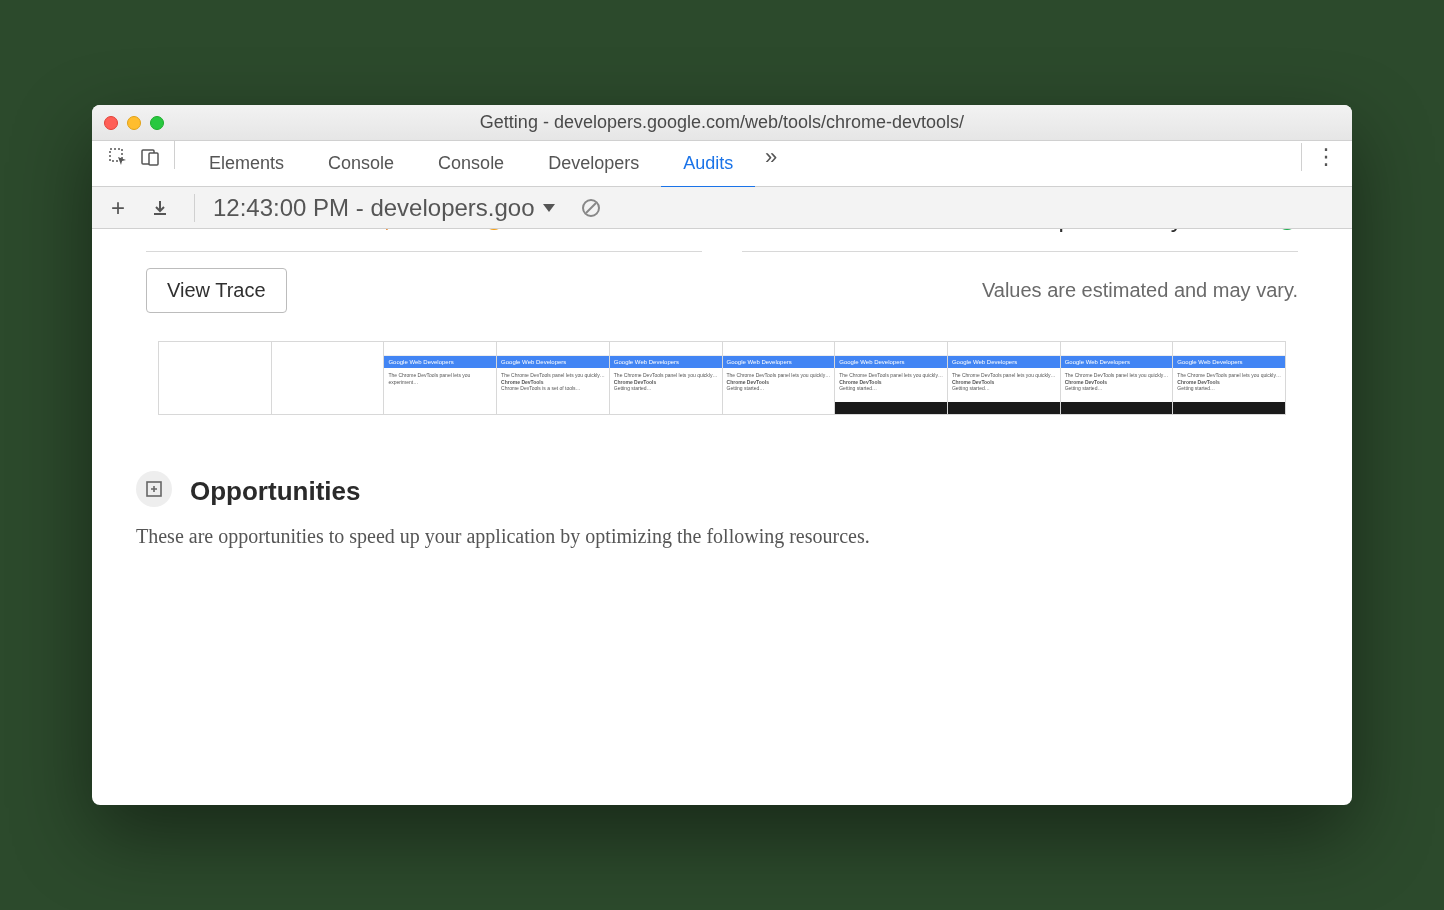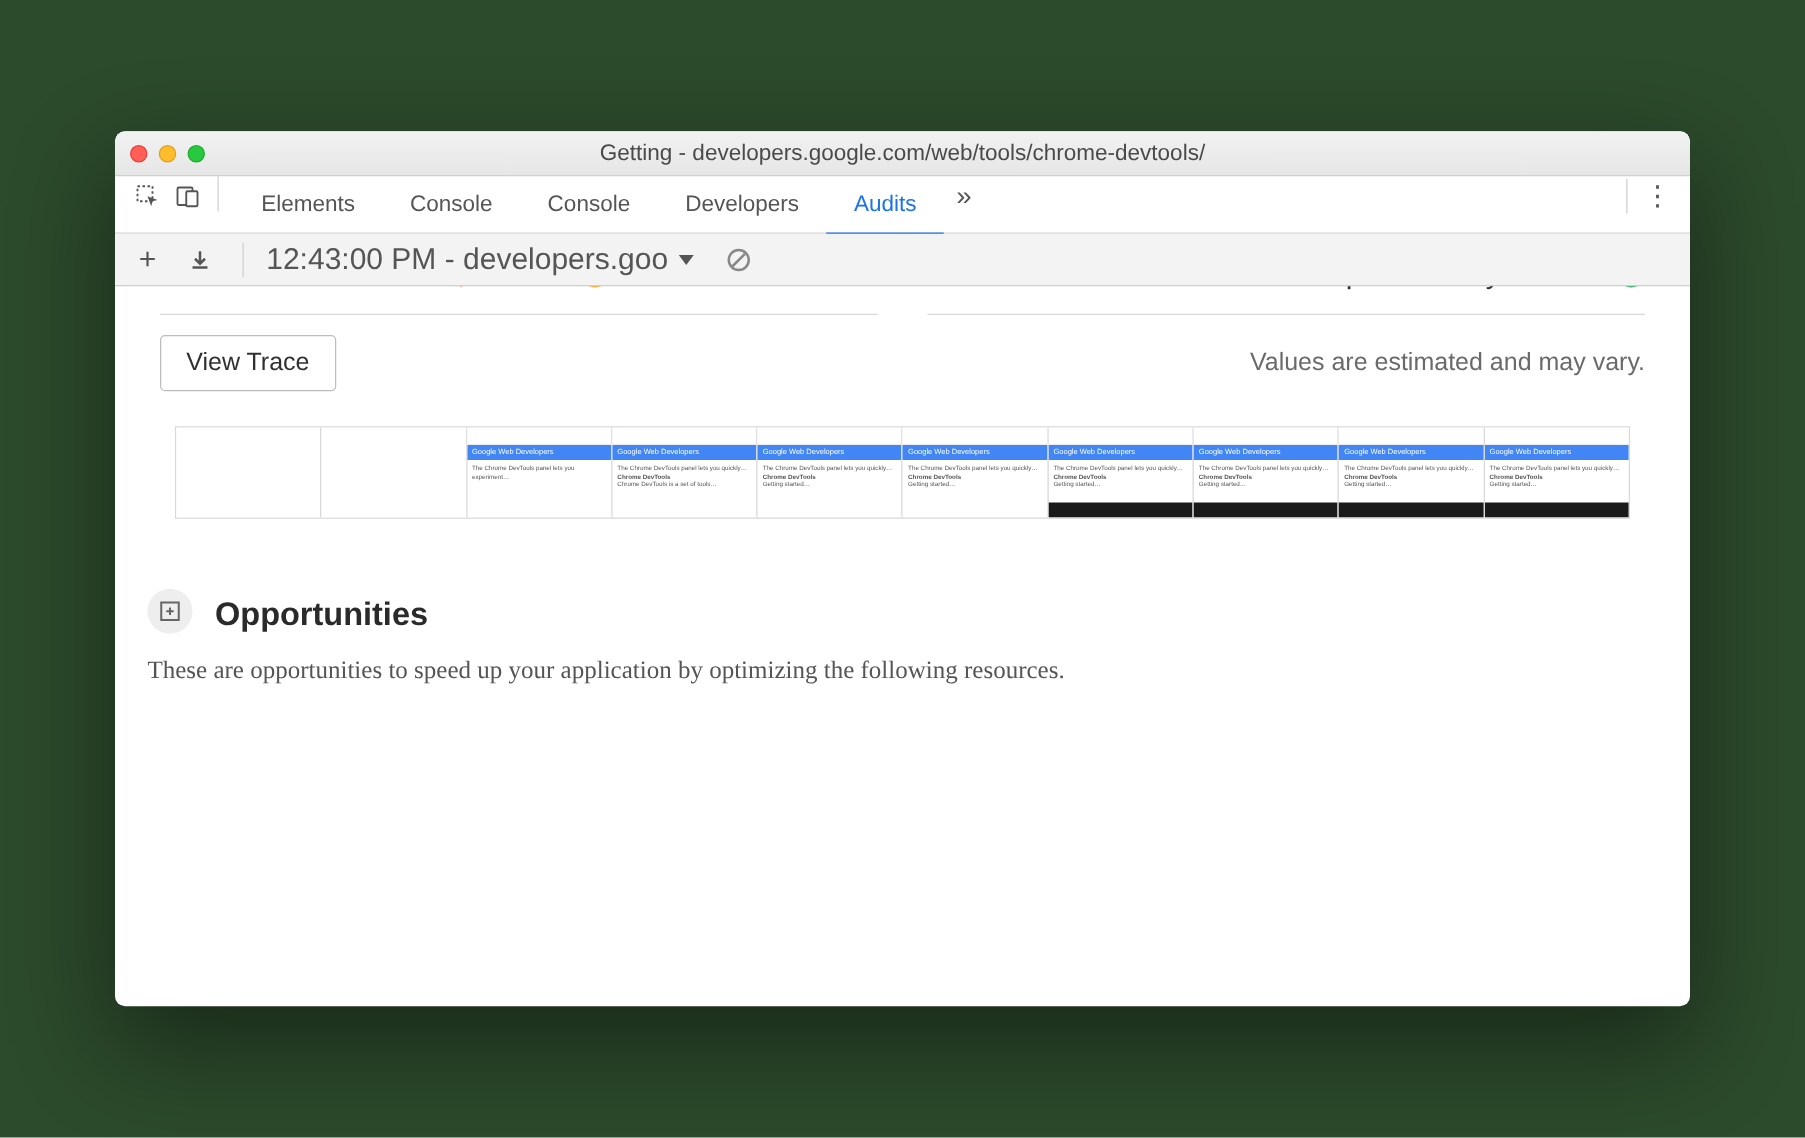--- a/index.html
+++ b/index.html
@@ -77,21 +77,21 @@
   .audit-select {
     display:flex; align-items:center; gap:8px;
     font-size:24px; color:#555;
   }
   .triangle-down {
     width:0; height:0; border-left:6px solid transparent;
     border-right:6px solid transparent; border-top:8px solid #555;
   }
   
   .content {
-    flex:1; overflow:hidden; padding: 0 18px; color:#303030;
+    flex:1; overflow:hidden; padding: 0 36px; color:#303030;
     display:flex; flex-direction:column;
   }
   .metrics-row {
     display:flex; justify-content:space-between;
     margin-top: -24px;
   }
   .metric {
     display:flex; align-items:center; gap:14px; font-size:24px;
   }
   .metric-label { color:#303030;}

